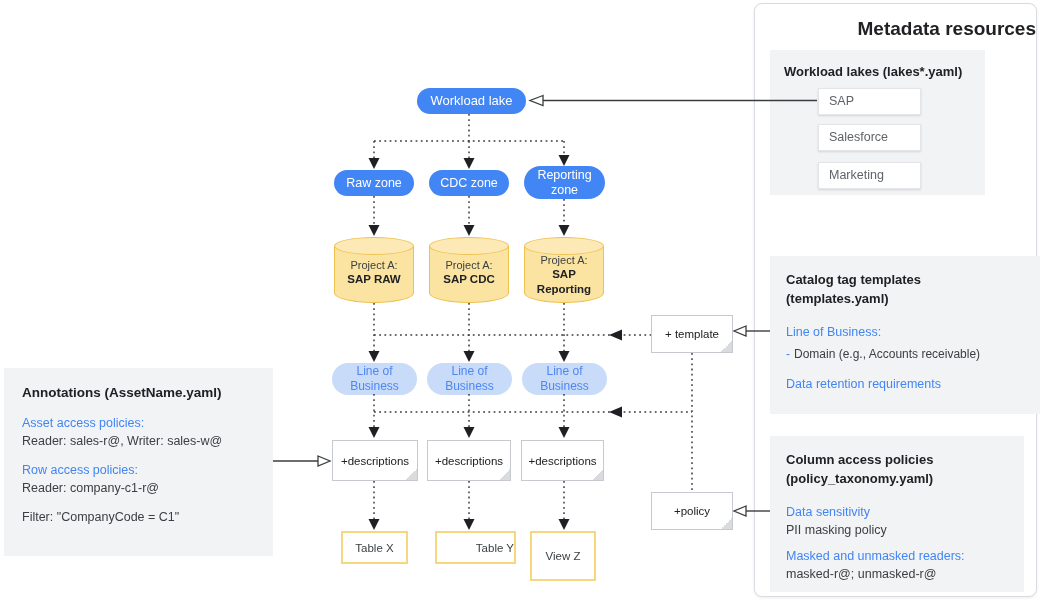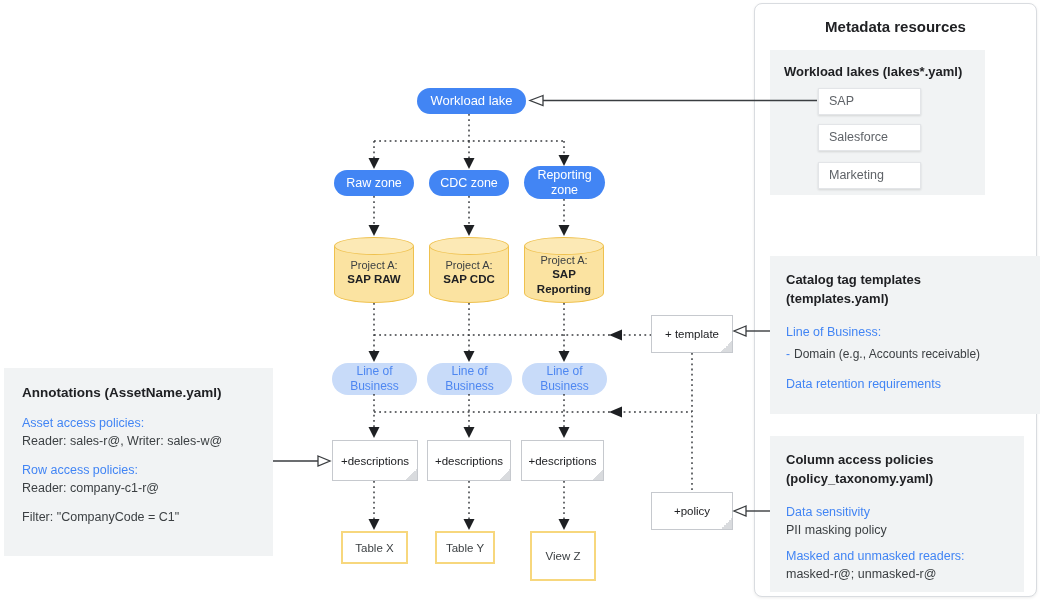--- a/index.html
+++ b/index.html
@@ -43,21 +43,21 @@
   .left-panel{position:absolute;left:4px;top:368px;width:269px;height:188px;background:var(--panel-gray);z-index:2;padding:15px 20px 12px 18px;font-size:12.5px;line-height:1.45;}
   .left-panel .p-title{font-weight:bold;font-size:13.5px;color:var(--heading-dark);white-space:nowrap;}
   .left-panel .intro{margin-top:9px;color:var(--body-dark);}
   .blue-label{color:var(--accent-blue);}
   .left-panel .blue-label{margin-top:11px;}
   .left-panel .body-line{color:var(--body-dark);white-space:nowrap;}
   .left-panel .filter-line{margin-top:11px;color:var(--body-dark);}
 
   
   .right-panel{position:absolute;left:754px;top:3px;width:283px;height:594px;background:#fff;border:1px solid #D9DCE0;border-radius:8px;box-shadow:0 1px 3px rgba(0,0,0,0.08);z-index:2;}
-  .right-panel .rp-title{text-align:center;font-weight:bold;font-size:15px;color:var(--heading-dark);margin-top:14px;}
+  .right-panel .rp-title{text-align:right;font-weight:bold;font-size:19px;color:var(--heading-dark);margin-top:14px;}
   .rp-section{position:absolute;background:var(--panel-gray);font-size:12.5px;line-height:1.45;}
   .rp-section .s-heading{font-weight:bold;font-size:13px;color:var(--heading-dark);white-space:nowrap;}
   .sec-lakes{left:15px;top:46px;width:215px;height:145px;padding:13px 14px;}
   .lake-item{position:absolute;left:48px;width:103px;height:27px;background:#fff;border:1px solid #E3E5E8;box-shadow:0 1px 2px rgba(0,0,0,0.12);display:flex;align-items:center;padding-left:10px;font-size:12.5px;color:var(--body-gray);}
   .sec-templates{left:15px;top:252px;width:293px;height:158px;padding:15px 16px;}
   .sec-policies{left:15px;top:432px;width:254px;height:156px;padding:15px 16px;}
   .bullets{margin-top:5px;font-size:12px;color:var(--body-dark);}
   .bullet{margin-top:4px;}
   .bullet .marker{color:var(--accent-blue);margin-right:4px;}
   .mt8{margin-top:8px;} .mt12{margin-top:12px;} .mt14{margin-top:14px;}
@@ -182,21 +182,21 @@
       <span class="fold"></span>
     </div>
   <div class="note" style="left:651px;top:492px;width:82px;height:38px;">
       <span>+policy</span>
       <span class="fold"></span>
     </div>
 
   <div class="outbox" style="left:341px;top:531px;width:67px;height:33px;">
       <span>Table X</span>
     </div>
-  <div class="outbox" style="left:435px;top:531px;width:60px;height:33px;">
+  <div class="outbox" style="left:435px;top:531px;width:81px;height:33px;justify-content:flex-end;">
       <span>Table Y</span>
     </div>
   <div class="outbox" style="left:530px;top:531px;width:66px;height:50px;">
       <span>View Z</span>
     </div>
 
   <div class="left-panel">
     <div class="p-title">Annotations (AssetName.yaml)</div>
     <div class="blue-label">Asset access policies:</div>
     <div class="body-line">Reader: sales-r@, Writer: sales-w@</div>

